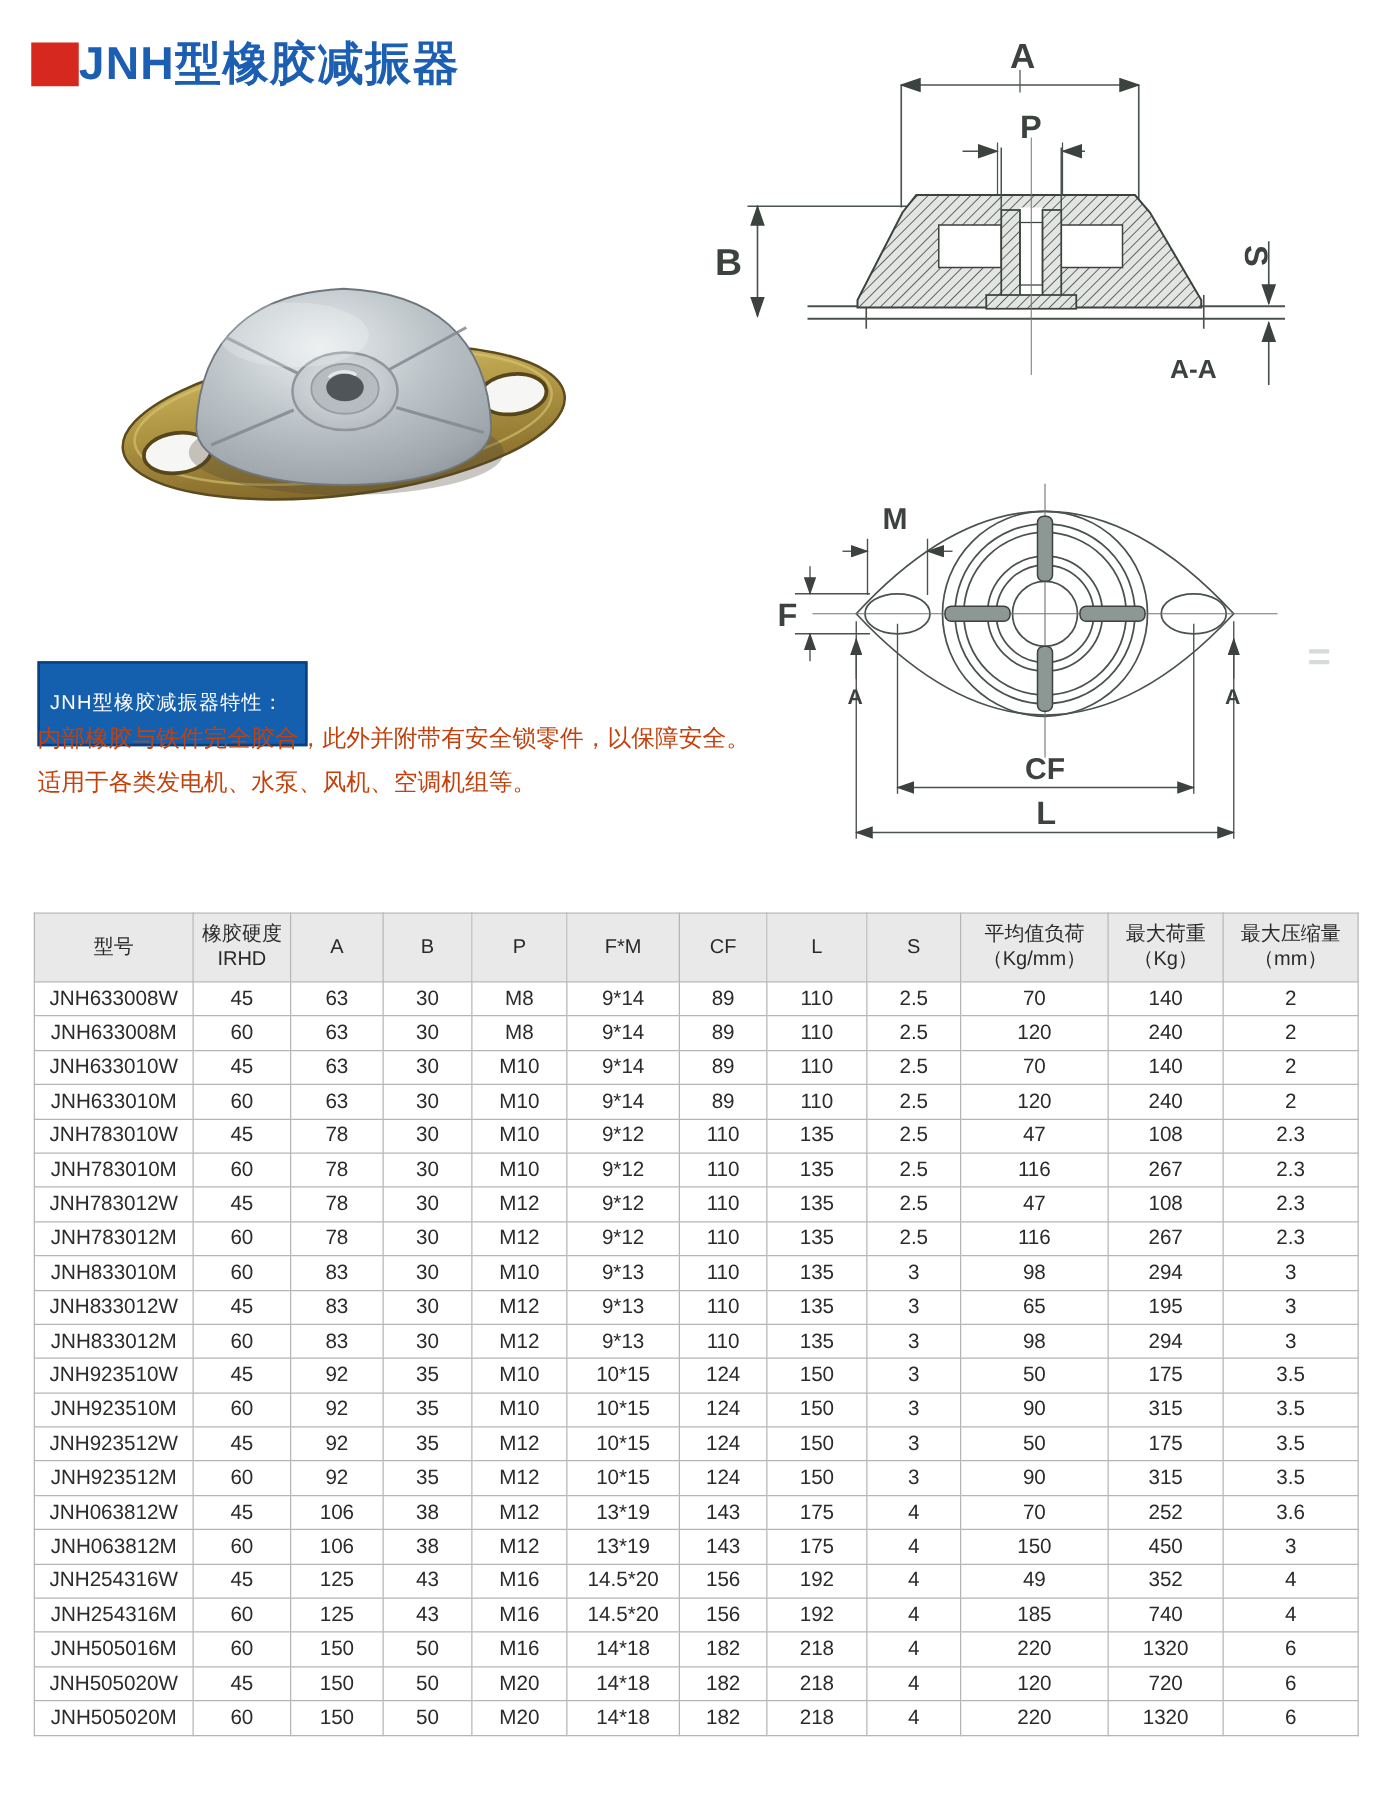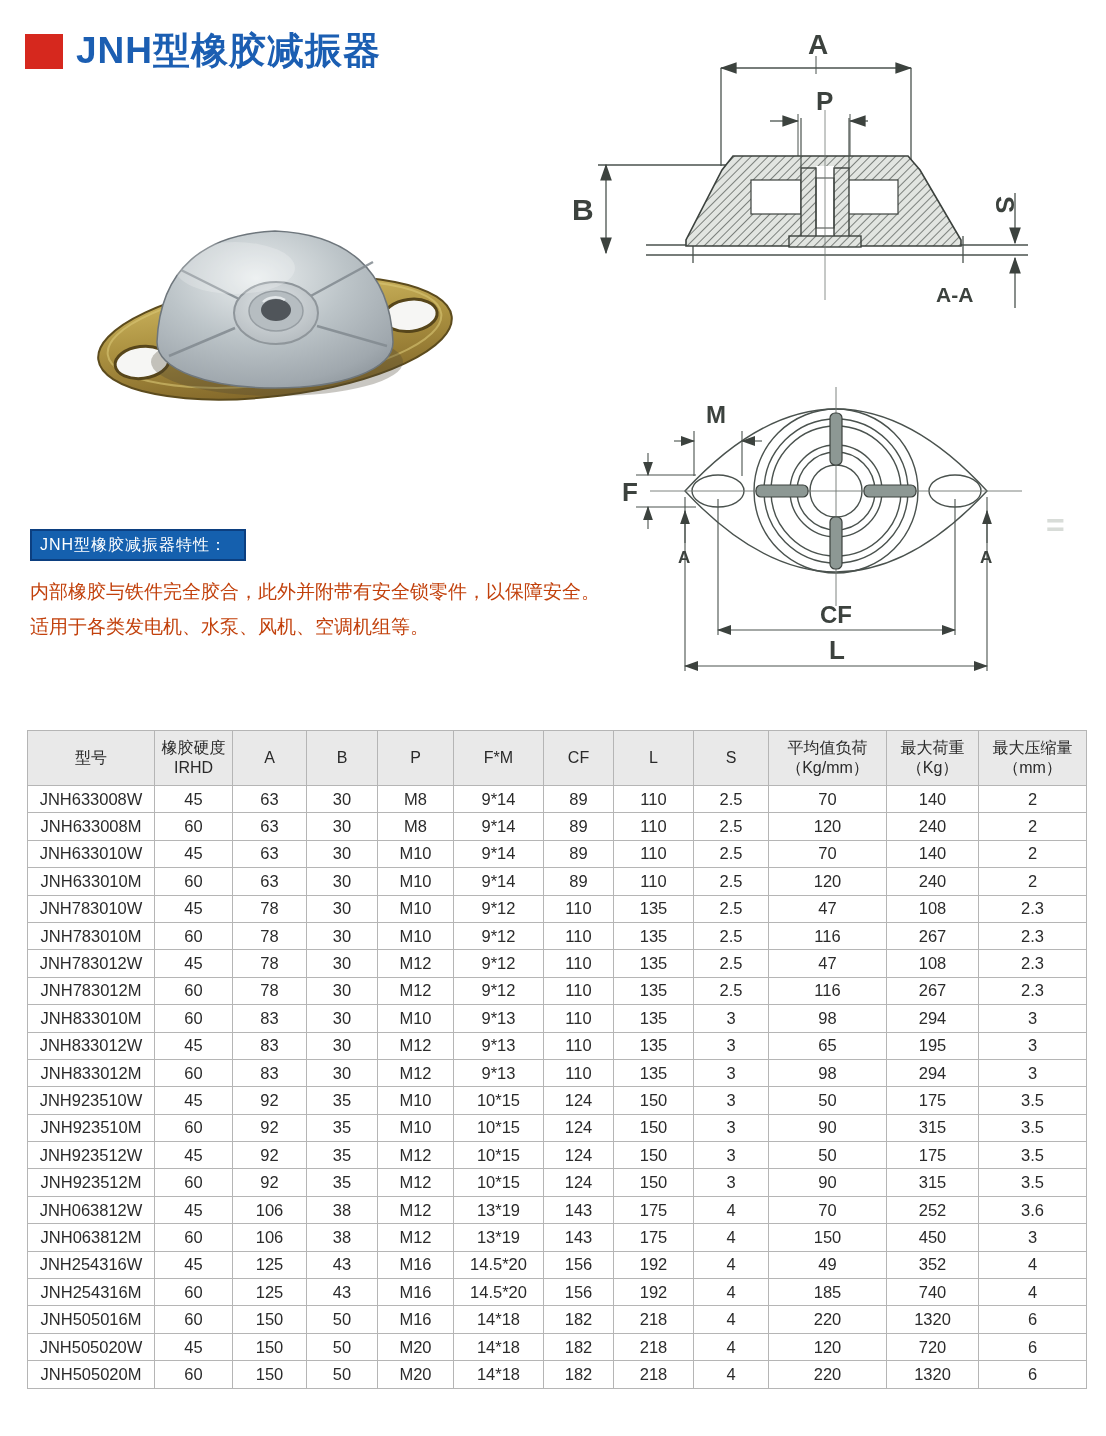--- a/index.html
+++ b/index.html
@@ -3,26 +3,26 @@
 <meta charset="utf-8">
 <style>
   html,body{margin:0;padding:0;}
   body{
     width:1106px;height:1436px;position:relative;background:#ffffff;
     font-family:"Liberation Sans", sans-serif;color:#222;overflow:hidden;
   }
   
   .title-row{position:absolute;left:25px;top:26px;height:48px;}
   .red-square{position:absolute;left:0;top:8px;width:38px;height:35px;background:#d6281e;}
-  .page-title{position:absolute;left:51px;top:0;white-space:nowrap;
+  .page-title{position:absolute;left:38px;top:0;white-space:nowrap;
     font-size:37px;font-weight:bold;color:#1b5eb2;letter-spacing:1px;}
   
   .feature-banner{position:absolute;left:30px;top:529px;width:196px;height:22px;
     background:#1560ae;border:2px solid #0c3f80;color:#ffffff;font-size:16px;
-    line-height:22px;padding:3px 8px;letter-spacing:1px;}
+    line-height:22px;padding:21px 8px;letter-spacing:1px;}
   .feature-text{position:absolute;left:30px;top:574px;width:580px;
     font-size:19px;line-height:35px;color:#c2410c;}
   
   .photo-wrap{position:absolute;left:85px;top:150px;}
   .section-wrap{position:absolute;left:558px;top:18px;}
   .topview-wrap{position:absolute;left:598px;top:371px;}
   svg text.dim{fill:#3c423e;font-family:"Liberation Sans",sans-serif;font-weight:bold;}
   
   .spec-table{position:absolute;left:27px;top:730px;border-collapse:collapse;
     table-layout:fixed;width:1059px;}

